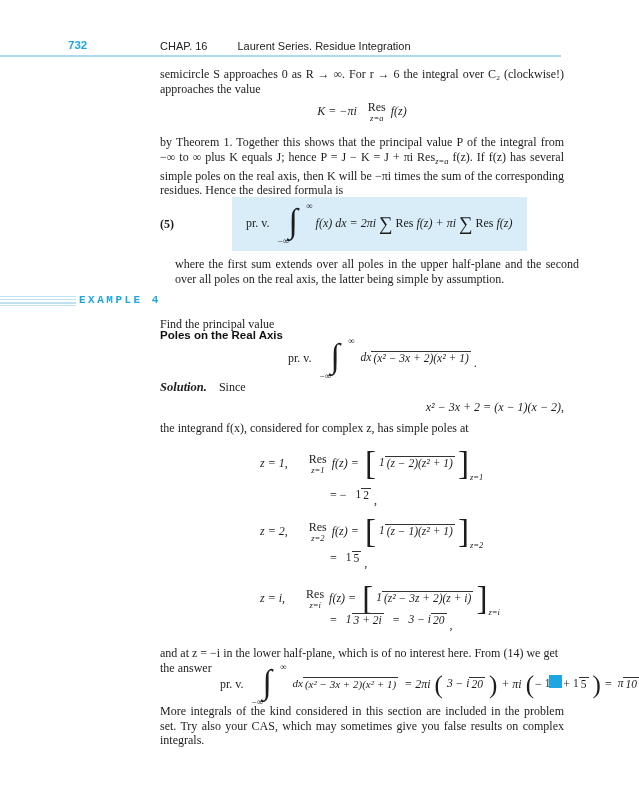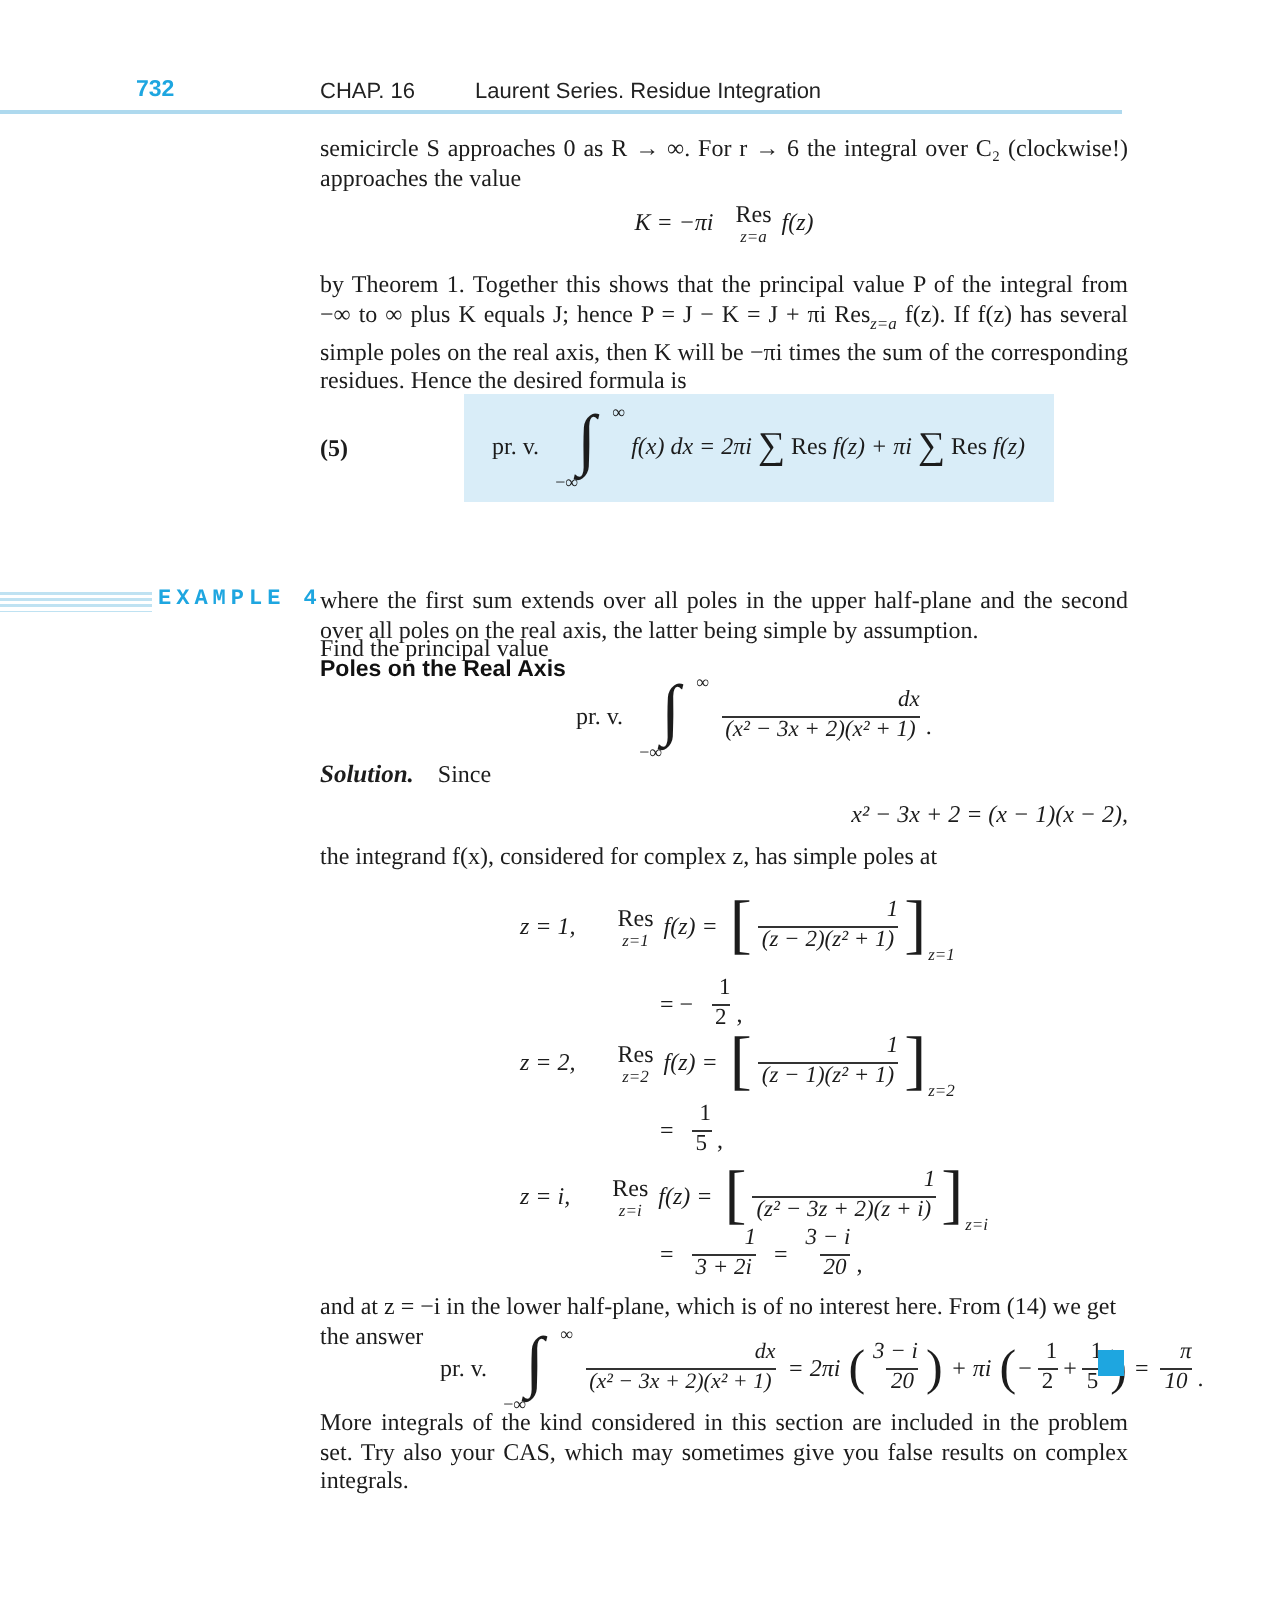--- a/index.html
+++ b/index.html
@@ -20,21 +20,21 @@
   .sans{font-family:"Liberation Sans", sans-serif;}
   .para{width:404px;text-align:justify;line-height:14.6px;font-size:12px;}
   .pagenum{left:68px;top:39px;font-weight:bold;font-size:11.5px;color:var(--accent);}
   .chaphead{left:160px;top:40px;font-size:11px;color:#222;}
   .chaphead .chap-label{margin-right:30px;}
   .hrule{left:0;top:55px;width:561px;height:2px;background:var(--rule);}
   .mrow{position:absolute;display:flex;align-items:center;white-space:nowrap;font-size:12px;}
   .mi{font-style:italic;}
   .mr{font-style:normal;}
   .gap-s{margin-right:6px;}
-  .frac{display:inline-flex;flex-direction:column;align-items:flex-end;text-align:center;line-height:1.2;margin:0 3px;font-size:11.5px;}
+  .frac{display:inline-flex;flex-direction:row;align-items:flex-start;text-align:center;line-height:1.2;margin:0 3px;font-size:11.5px;}
   .frac .den{border-top:1px solid #333;padding:0 2px;}
   .resstack{display:inline-flex;flex-direction:column;align-items:center;line-height:1;margin:0 5px;}
   .resstack .res-sub{font-size:8.5px;margin-top:1px;}
   .integral{position:relative;display:inline-block;width:30px;height:40px;margin:0 5px;font-style:normal;flex:none;}
   .integral .sign{position:absolute;left:8px;top:-2px;font-size:34px;line-height:40px;font-weight:300;}
   .integral .isup{position:absolute;right:-2px;top:-2px;font-size:9px;}
   .integral .isub{position:absolute;left:-3px;bottom:-3px;font-size:9px;}
   .brk{font-size:33px;font-weight:300;line-height:1;font-style:normal;flex:none;}
   .bsub{font-size:8.5px;transform:translateY(13px);margin-left:1px;}
   .bigp{font-size:25px;font-weight:300;line-height:1;font-style:normal;margin:0 1px;}
@@ -88,21 +88,21 @@
     <span class="mi">f(x) dx = 2πi</span>
     <span class="sigma">∑</span>
     <span class="mr" style="margin-right:3px;">Res</span>
     <span class="mi">f(z) + πi</span>
     <span class="sigma">∑</span>
     <span class="mr" style="margin-right:3px;">Res</span>
     <span class="mi">f(z)</span>
   </span>
 </div>
 
-<div class="abs para" style="left:160px;top:257px;margin-top:36px;">where the first sum extends over all poles in the upper half-plane and the second over all poles on the real axis, the latter being simple by assumption.</div>
+<div class="abs para" style="left:175px;top:257px;">where the first sum extends over all poles in the upper half-plane and the second over all poles on the real axis, the latter being simple by assumption.</div>
 
 <div class="abs stripes"></div>
 <div class="abs exlabel sans">EXAMPLE 4</div>
 <div class="abs extitle sans">Poles on the Real Axis</div>
 <div class="abs findline">Find the principal value</div>
 
 <div class="mrow" style="left:160px;top:338px;width:404px;">
   <span class="mr gap-s" style="margin-left:128px;">pr. v.</span>
   <span class="integral">
     <span class="sign">∫</span>

